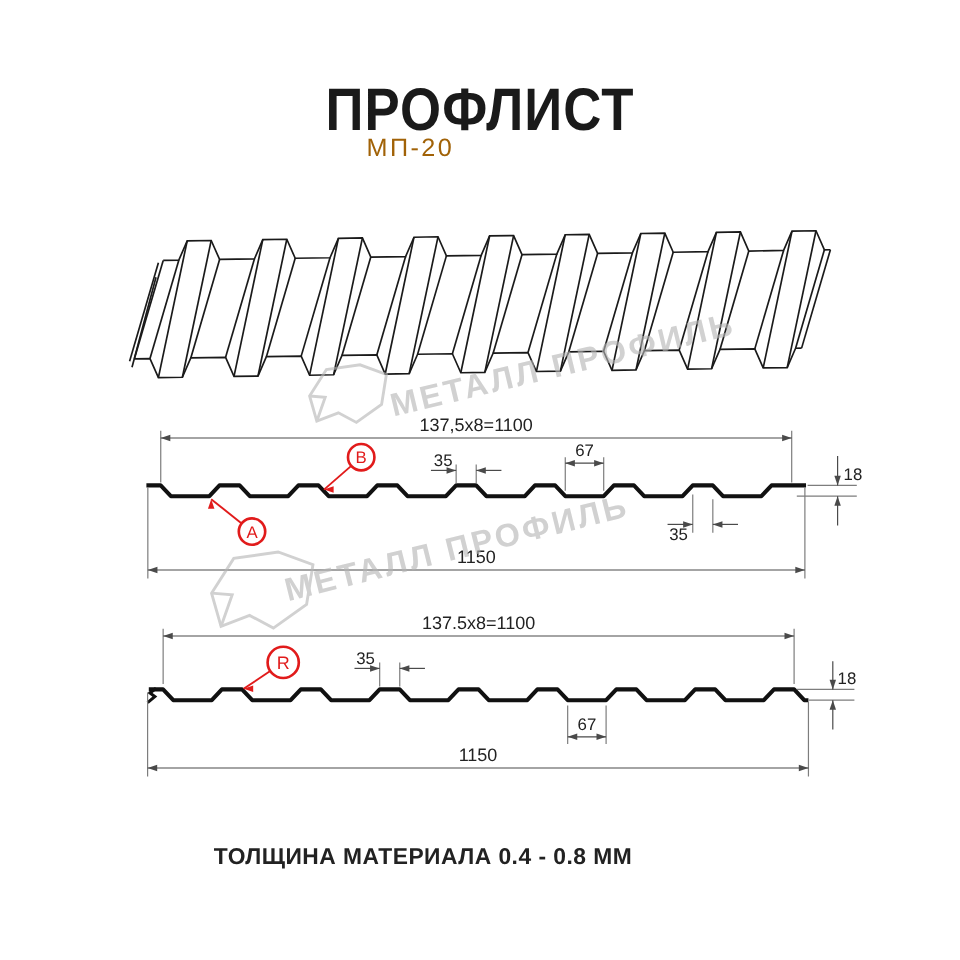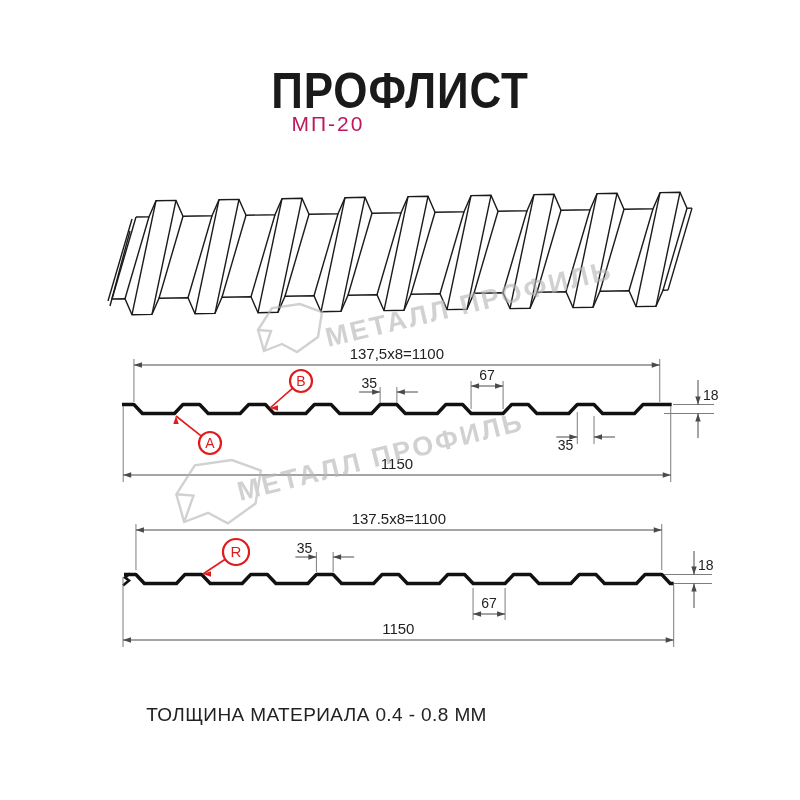--- a/index.html
+++ b/index.html
@@ -2,23 +2,23 @@
 <html><head>
 <meta charset="utf-8">
 <style>
   html,body{margin:0;padding:0;background:#fff;}
   .stage{position:relative;width:800px;height:800px;background:#ffffff;overflow:hidden;
          font-family:"Liberation Sans",sans-serif;border-radius:19px;}
   .title{position:absolute;top:62px;left:0;width:800px;text-align:center;
          font-size:50px;font-weight:700;color:#1a1a1a;letter-spacing:1px;
          transform:scaleX(.88);transform-origin:center;}
   .subtitle{position:absolute;top:112px;left:0;width:656px;text-align:center;
-         font-size:21px;font-weight:500;color:#be185d;letter-spacing:2px;}
+         font-size:21px;font-weight:500;color:#a16207;letter-spacing:2px;padding-left:14px;}
   .footer-note{position:absolute;top:704px;left:0;width:633px;text-align:center;
-         font-size:19px;font-weight:400;color:#222;letter-spacing:.4px;}
+         font-size:19px;font-weight:700;color:#222;letter-spacing:.4px;padding-left:36px;}
   svg{position:absolute;left:0;top:0;}
   text{font-family:"Liberation Sans",sans-serif;}
 </style>
 </head>
 <body>
 
 <div class="stage">
   <div class="title">ПРОФЛИСТ</div>
   <div class="subtitle">МП-20</div>
   <svg id="art" width="800" height="800" viewBox="0 0 800 800">

